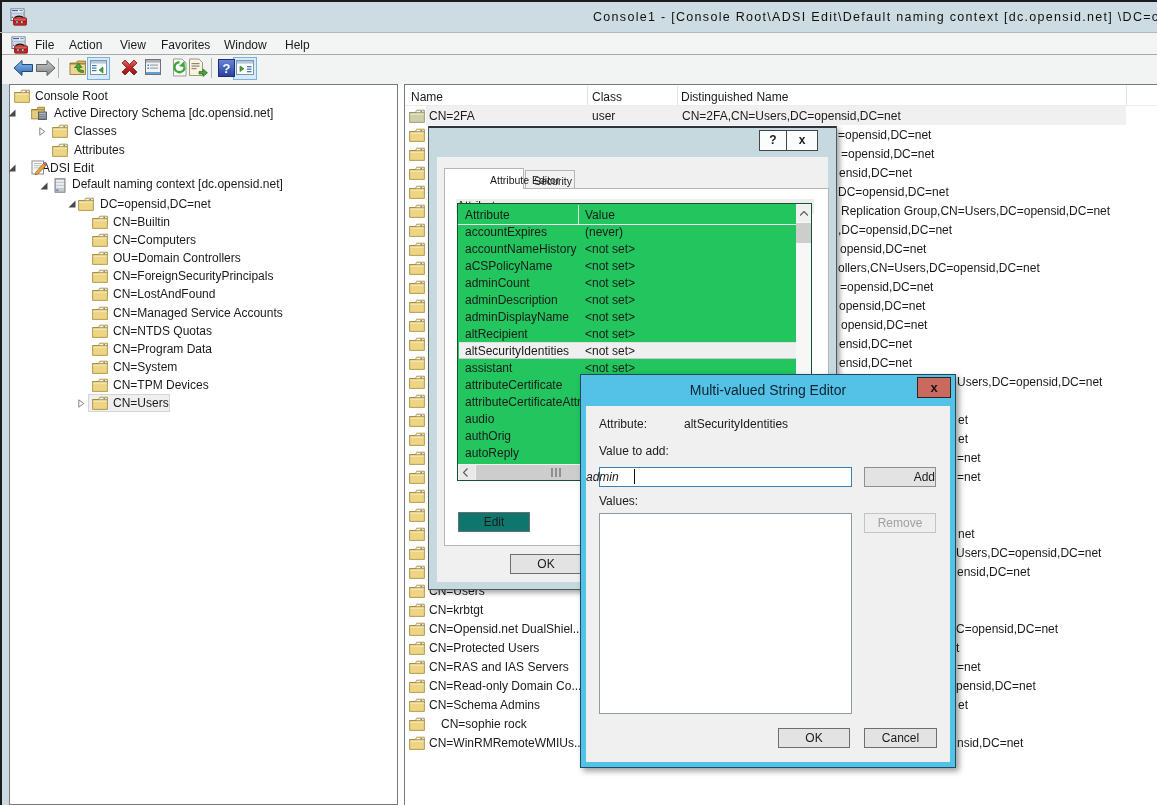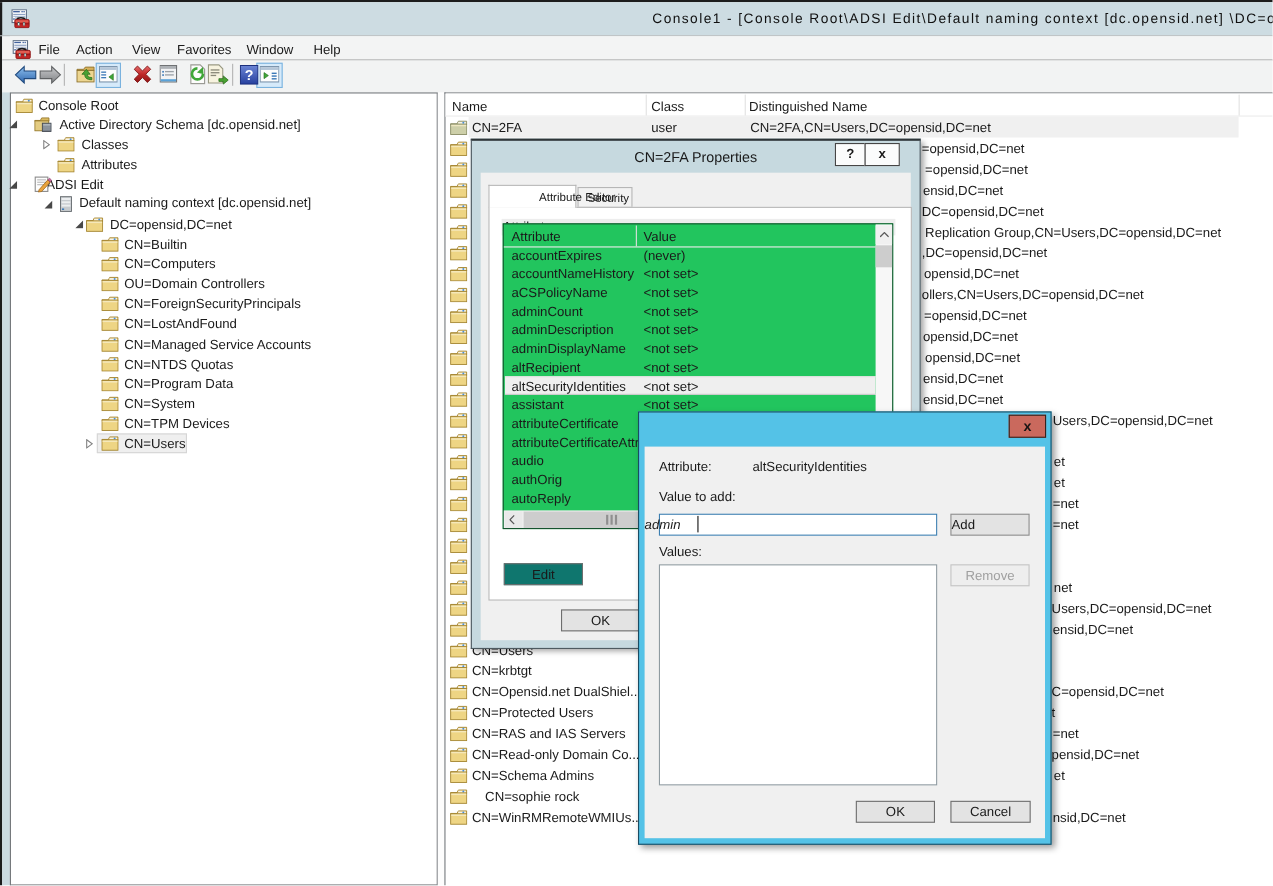--- a/index.html
+++ b/index.html
@@ -586,21 +586,20 @@
     <path d="M.7 3.5 h5.8 l1.2-2.3 h7.6 v3 H.7 Z" fill="#e3c169" stroke="#a2832e" stroke-width=".8"></path>
     <rect x="7.5" y="1.8" width="7" height="1.6" fill="#f7f4ea"></rect>
     <circle cx="12.2" cy="2.6" r=".9" fill="#4a90d9"></circle>
     <rect x=".7" y="3.9" width="14.6" height="9.4" fill="#eed584" stroke="#a2832e" stroke-width=".8"></rect>
     <rect x="1.2" y="4.4" width="13.6" height="1.4" fill="#f6ecc8" opacity=".8"></rect>
   </svg>
 <svg style="left:78px;top:399px" width="7" height="9" viewBox="0 0 7 9">
     <path d="M.8 .8 L5.8 4.5 L.8 8.2 Z" fill="#fff" stroke="#828282"></path>
   </svg>
 <div class="ab" style="left:428px;top:126px;width:409px;height:464px;z-index:5;background:#c6d9df;border:1px solid #4e5a60;border-top:2px solid #2e3538;box-sizing:border-box;box-shadow:3px 3px 5px rgba(0,0,0,0.35);">
-<div class="t" style="left:0;top:7px;width:100%;text-align:center;font-size:13px;">CN=2FA Properties</div>
 <div class="ab" style="left:330px;top:2px;width:28px;height:21px;background:#fbfcfc;border:1px solid #464646;box-sizing:border-box;text-align:center;font-weight:bold;font-size:12px;line-height:19px;">?</div>
 <div class="ab" style="left:357px;top:2px;width:32px;height:21px;background:#fbfcfc;border:1px solid #464646;box-sizing:border-box;text-align:center;font-weight:bold;font-size:12px;line-height:18px;">x</div>
 <div class="ab" style="left:8px;top:29px;width:391px;height:425px;background:#f0f0f0;">
 <div class="ab" style="left:88px;top:13px;width:50px;height:19px;background:#f2f2f2;border:1px solid #b6b6b6;box-sizing:border-box;"></div>
 <div class="t" style="left:97px;top:16px;font-size:10.5px;">Security</div>
 <div class="ab" style="left:7px;top:11px;width:80px;height:21px;background:#fff;border:1px solid #b6b6b6;border-bottom:none;box-sizing:border-box;z-index:2;"></div>
 <div class="t" style="left:13px;top:15px;font-size:10.5px;z-index:3;margin-left:40px;">Attribute Editor</div>
 <div class="ab" style="left:7px;top:31px;width:385px;height:358px;background:#fff;border:1px solid #b6b6b6;box-sizing:border-box;">
 <div class="ab" style="left:11px;top:10px;width:358px;height:15px;background:#ededed;"></div>
 <div class="t" style="left:12px;top:9px;">Attributes:</div>
@@ -653,27 +652,28 @@
 <div class="ab" style="left:93px;top:264px;width:2px;height:9px;background:#8f8f8f;"></div>
 <div class="ab" style="left:97px;top:264px;width:2px;height:9px;background:#8f8f8f;"></div>
 <div class="ab" style="left:101px;top:264px;width:2px;height:9px;background:#8f8f8f;"></div>
 </div>
 <div class="ab" style="left:13px;top:323px;width:72px;height:20px;background:#0f766e;border:1px solid #6e6e6e;box-sizing:border-box;text-align:center;line-height:18px;">Edit</div>
 </div>
 <div class="ab" style="left:73px;top:397px;width:72px;height:20px;background:#e3e3e3;border:1px solid #6e6e6e;box-sizing:border-box;text-align:center;line-height:18px;">OK</div>
 </div>
 </div>
 <div class="ab" style="left:580px;top:374px;width:376px;height:394px;z-index:10;background:#54c2e7;border:1px solid #1a4c63;box-sizing:border-box;box-shadow:3px 3px 6px rgba(0,0,0,0.4);">
+<div class="t" style="left:0;top:7px;width:100%;text-align:center;font-size:14px;color:#0d2430;">Multi-valued String Editor</div>
 <div class="ab" style="left:336px;top:2px;width:34px;height:21px;background:#ca695d;border:1px solid #35231f;box-sizing:border-box;text-align:center;font-weight:bold;font-size:13px;line-height:19px;color:#191414;">x</div>
 <div class="ab" style="left:5px;top:31px;width:364px;height:356px;background:#f0f0f0;">
 <div class="t" style="left:13px;top:10px;">Attribute:</div>
 <div class="t" style="left:98px;top:10px;">altSecurityIdentities</div>
 <div class="t" style="left:13px;top:37px;">Value to add:</div>
 <div class="ab" style="left:13px;top:61px;width:253px;height:20px;background:#fff;border:1px solid #3c7fb1;box-sizing:border-box;"></div>
 <div class="t" style="left:0;top:63px;font-style:italic;">admin</div>
 <div class="ab" style="left:48px;top:63px;width:1px;height:15px;background:#111;"></div>
-<div class="ab" style="left:278px;top:61px;width:72px;height:20px;background:#e3e3e3;border:1px solid #8f8f8f;box-sizing:border-box;text-align:left;line-height:18px;">Add</div>
+<div class="ab" style="left:278px;top:61px;width:72px;height:20px;background:#e3e3e3;border:1px solid #8f8f8f;box-sizing:border-box;text-align:right;line-height:18px;">Add</div>
 <div class="t" style="left:13px;top:87px;">Values:</div>
 <div class="ab" style="left:13px;top:107px;width:253px;height:201px;background:#fff;border:1px solid #8f9ba1;box-sizing:border-box;"></div>
 <div class="ab" style="left:278px;top:107px;width:72px;height:20px;background:#eeeeee;border:1px solid #c4c4c4;box-sizing:border-box;text-align:center;line-height:18px;color:#a0a0a0;">Remove</div>
 <div class="ab" style="left:192px;top:322px;width:72px;height:20px;background:#e3e3e3;border:1px solid #6e6e6e;box-sizing:border-box;text-align:center;line-height:18px;">OK</div>
 <div class="ab" style="left:278px;top:322px;width:73px;height:20px;background:#e3e3e3;border:1px solid #6e6e6e;box-sizing:border-box;text-align:center;line-height:18px;">Cancel</div>
 </div>
 </div>
 </body></html>

